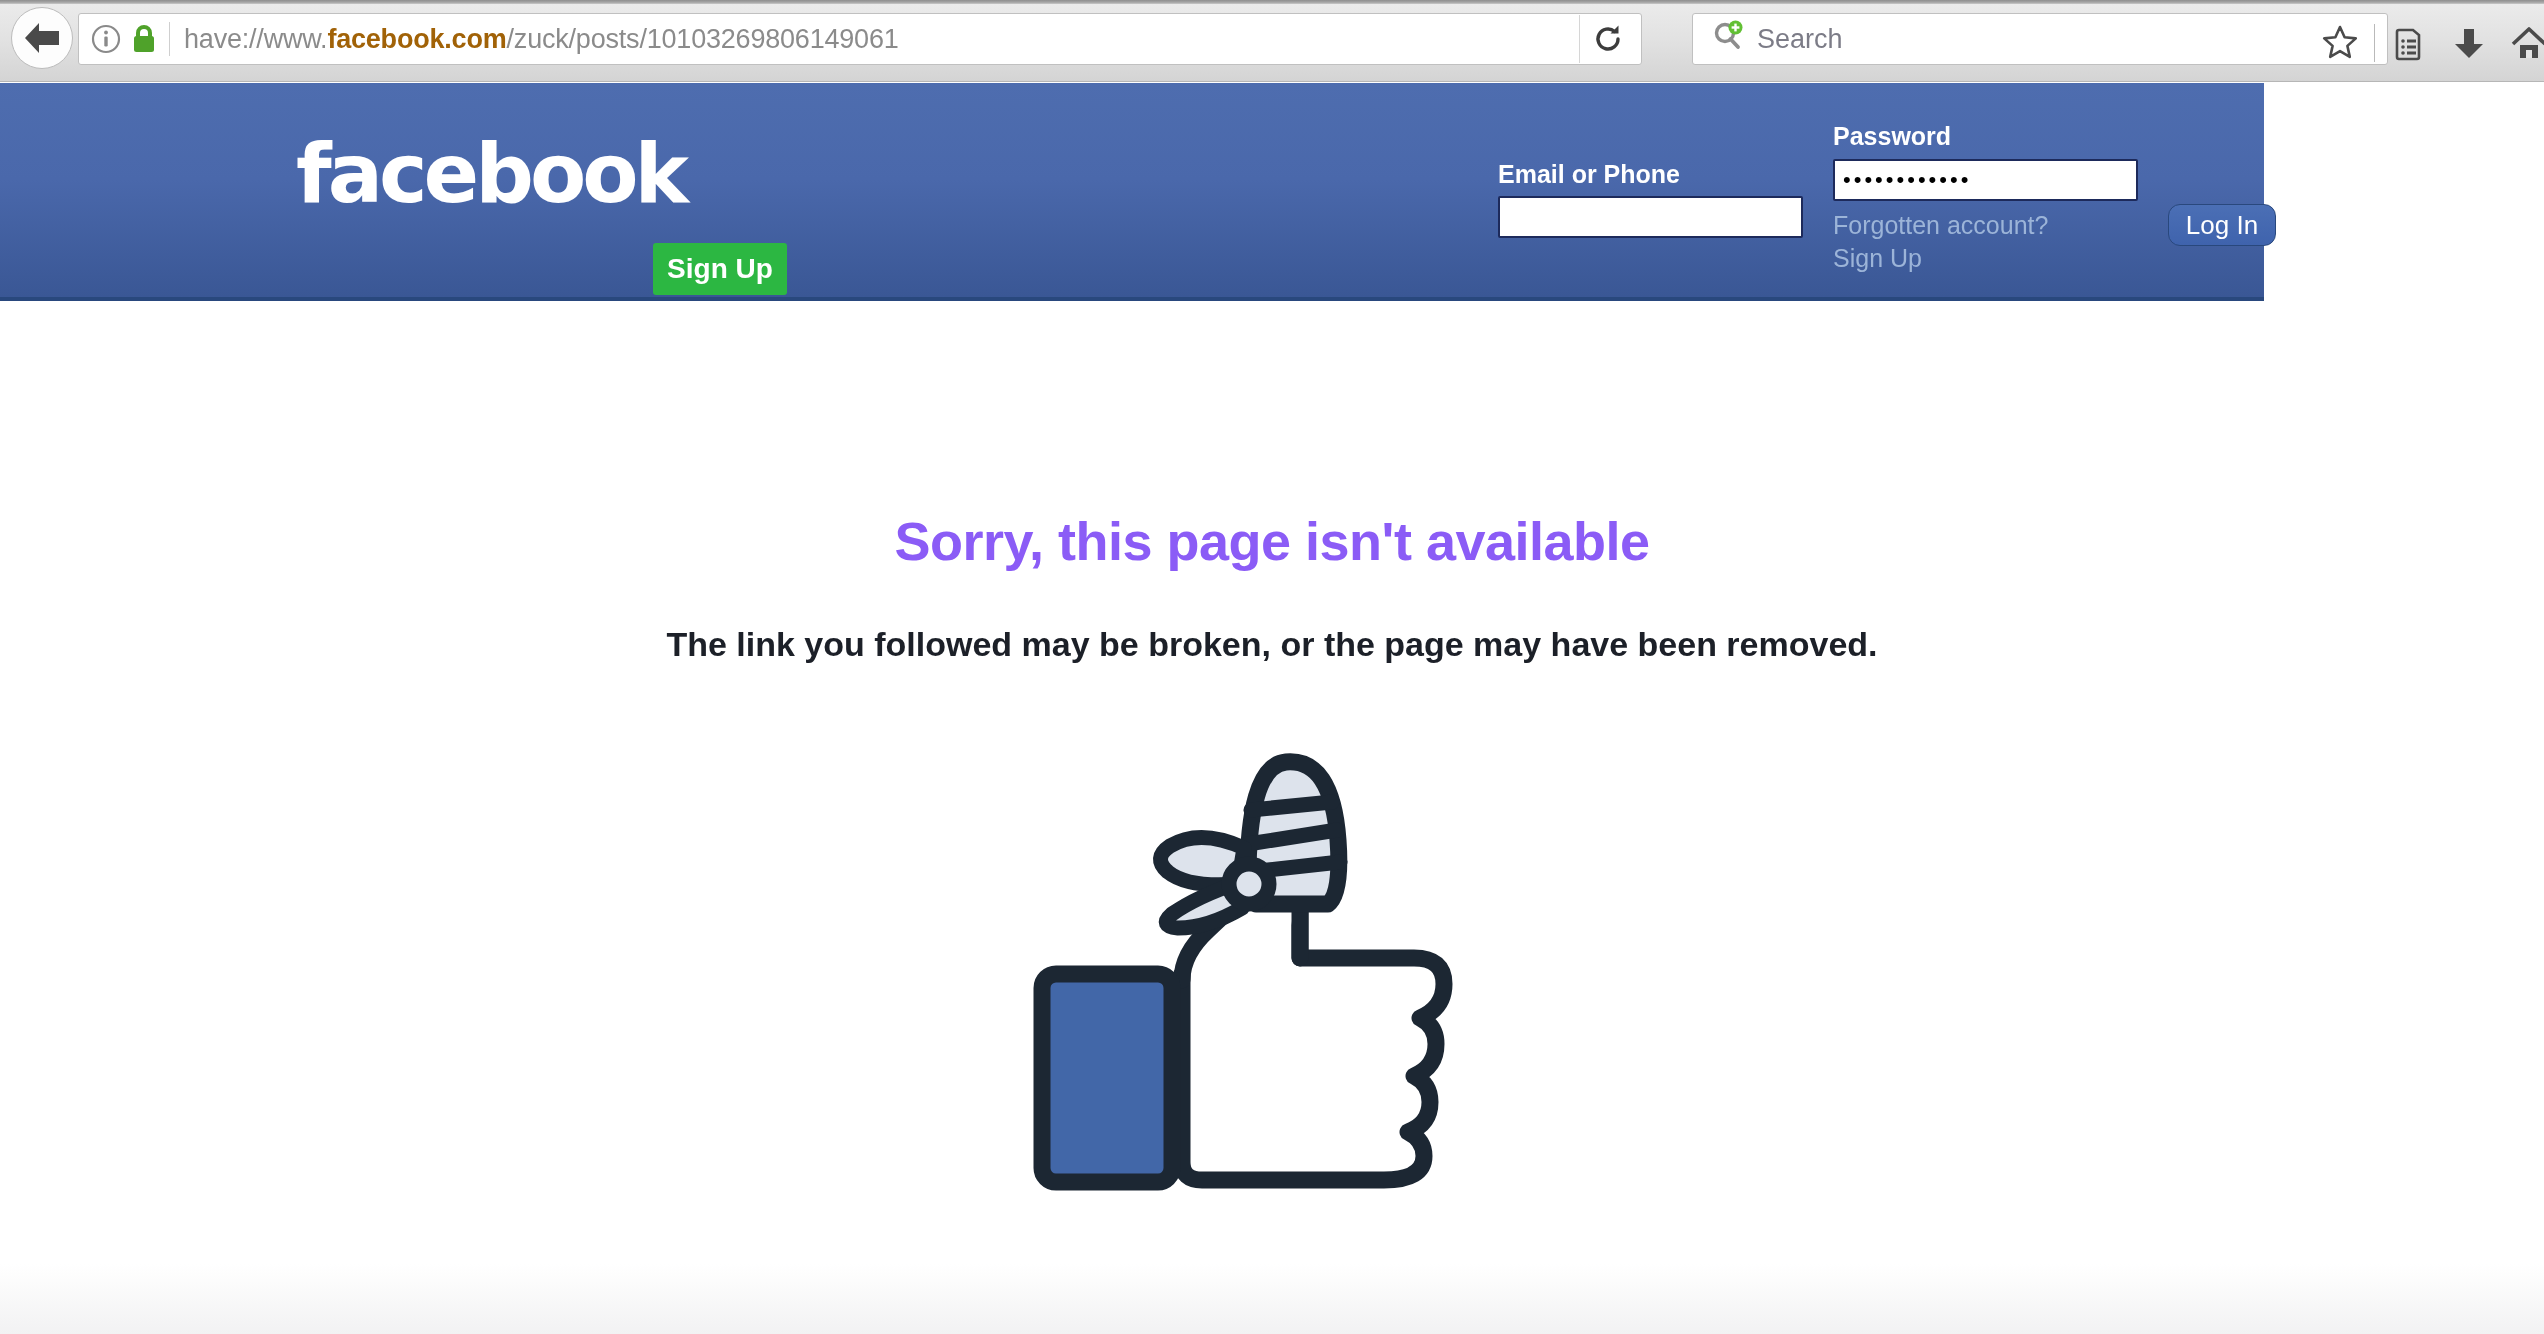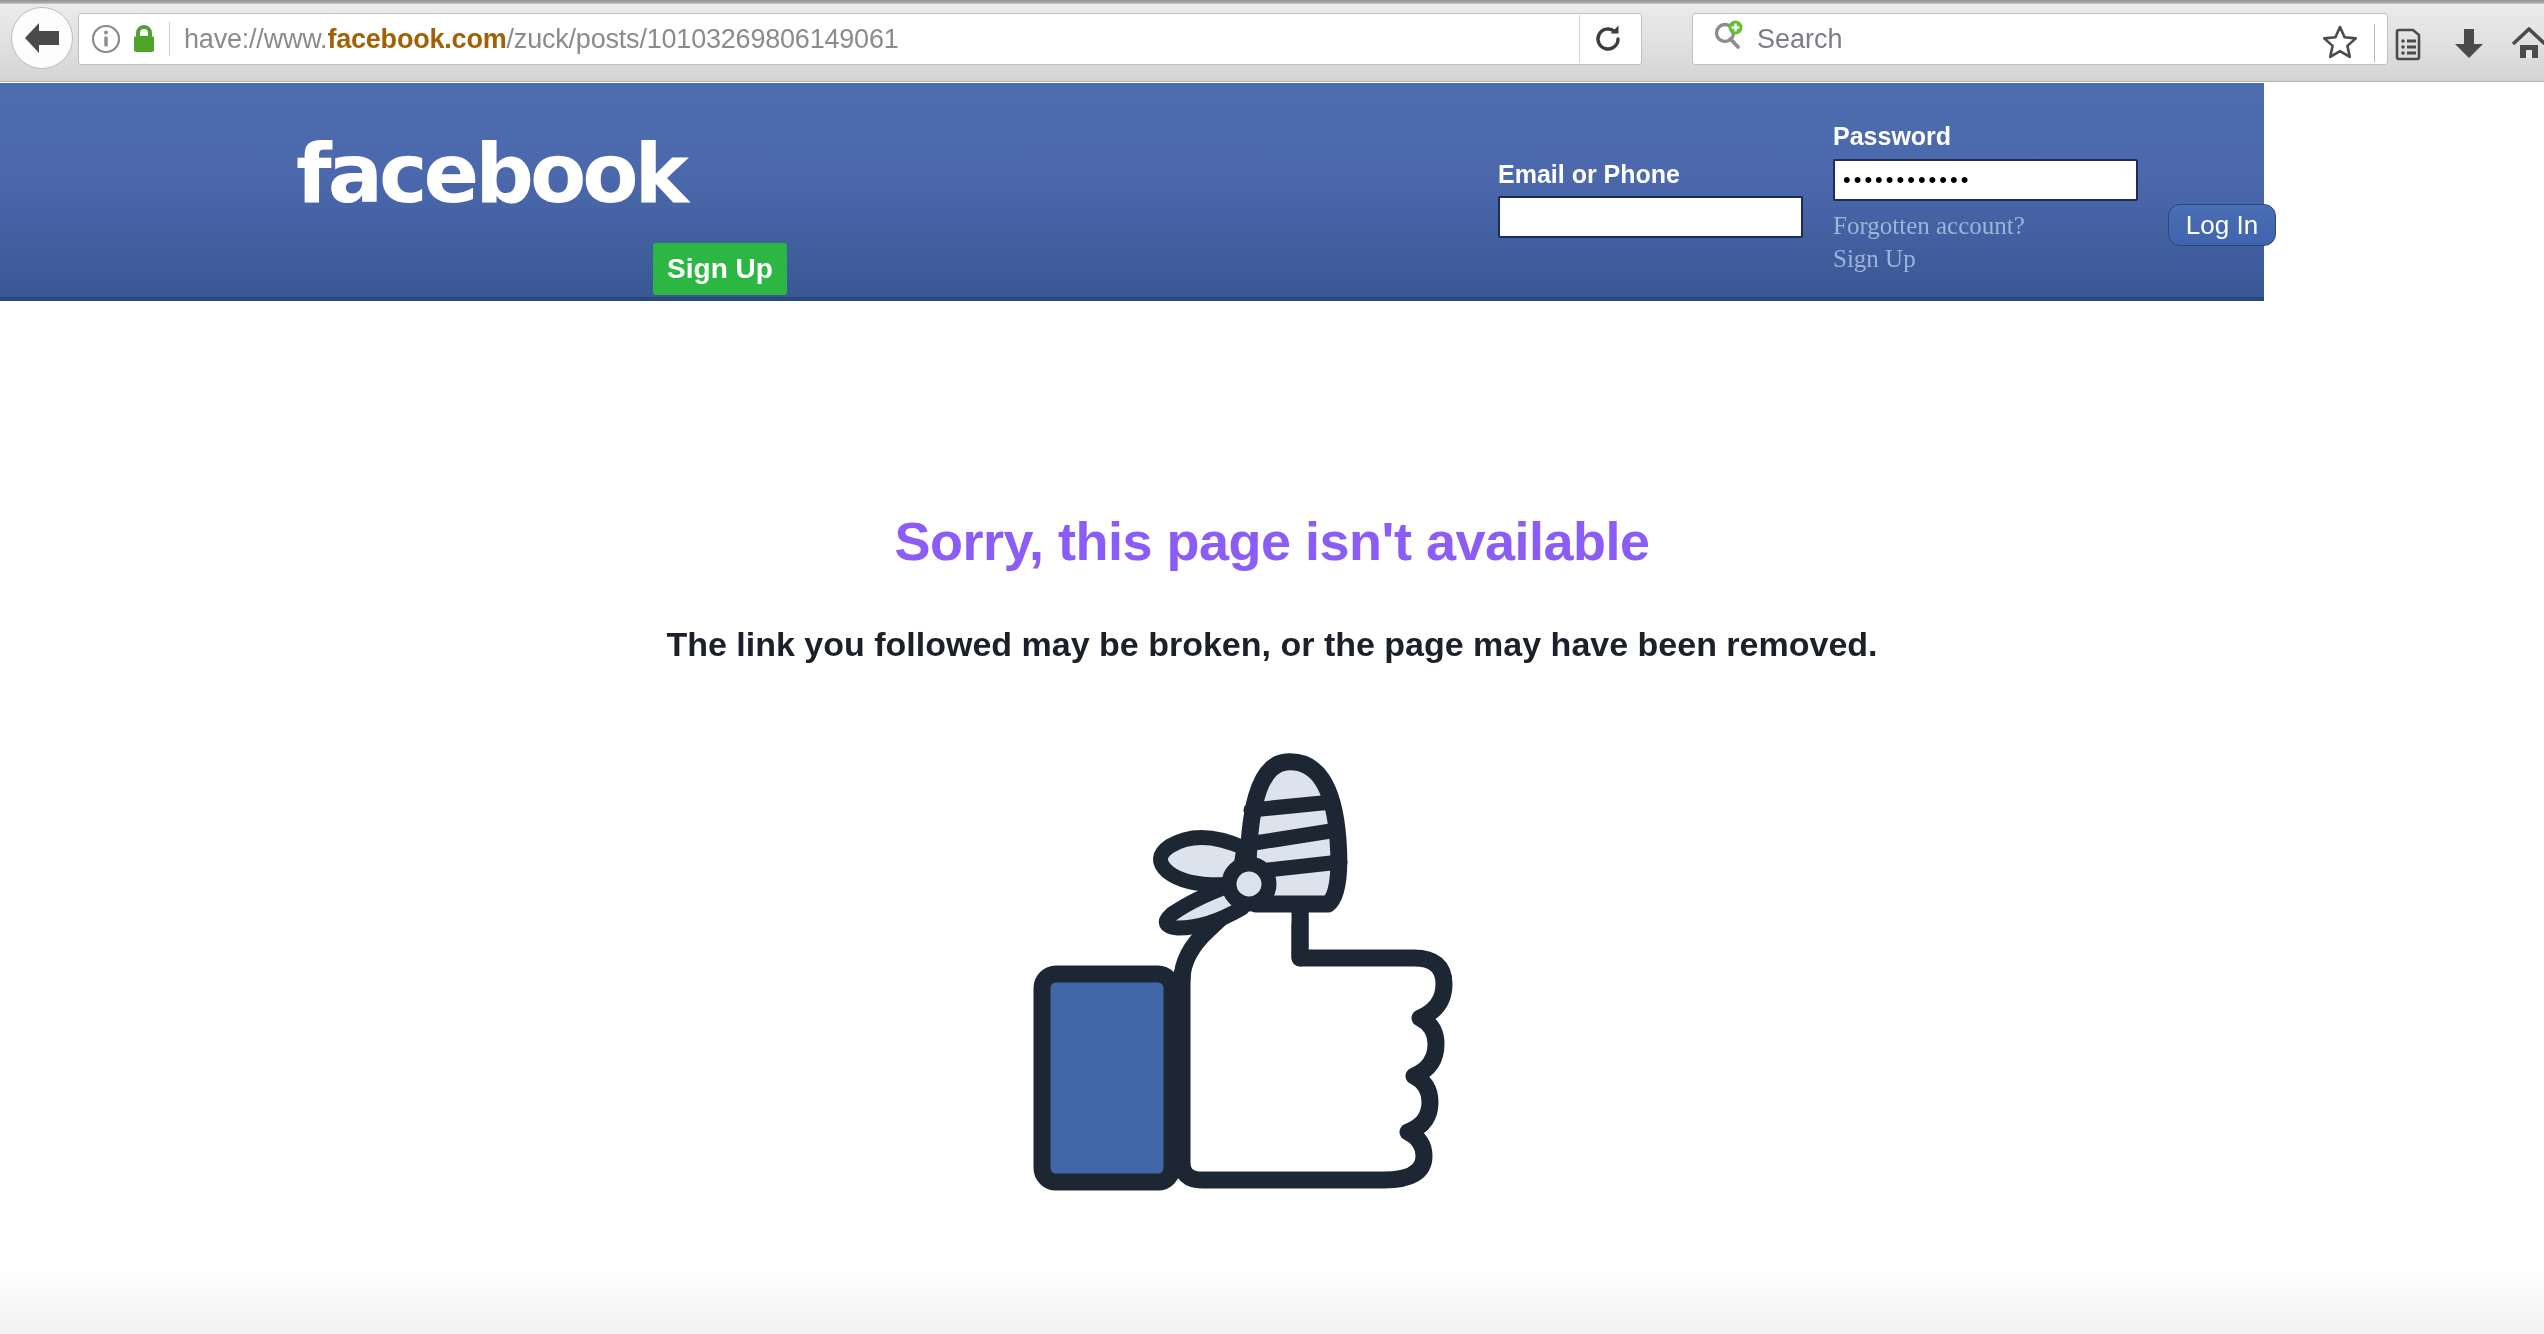--- a/index.html
+++ b/index.html
@@ -222,21 +222,20 @@
     margin-top: 8px;
     display: flex;
     flex-direction: column;
   }
   .sublink {
     color: #9cb4d8;
     font-size: 25px;
     line-height: 1.35;
     text-decoration: none;
     cursor: pointer;
-    font-family: Liberation Serif, serif;
   }
 
   .login-btn-wrap { padding-top: 51px; }
   .login-btn {
     width: 108px;
     height: 42px;
     background: linear-gradient(to bottom, #4b6fb5 0%, #3f63ad 100%);
     border: 1px solid #29487d;
     border-radius: 12px;
     color: #ffffff;

